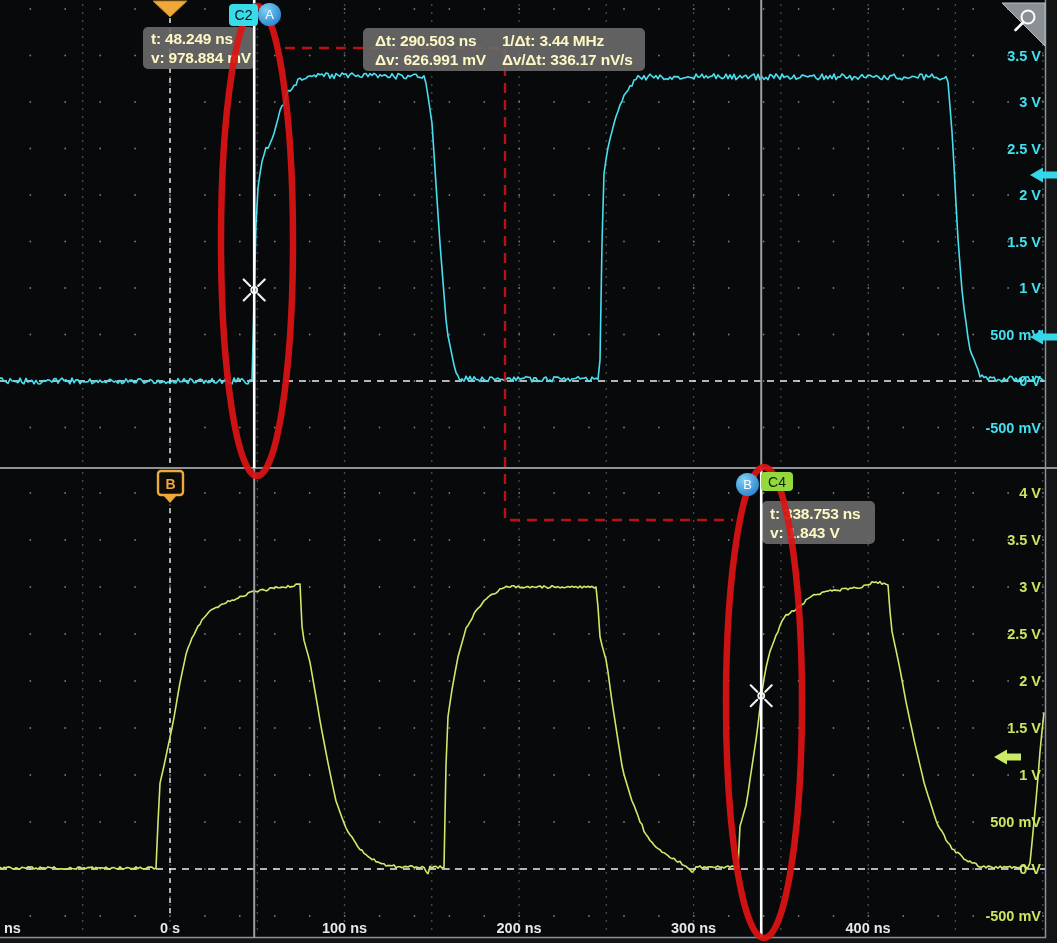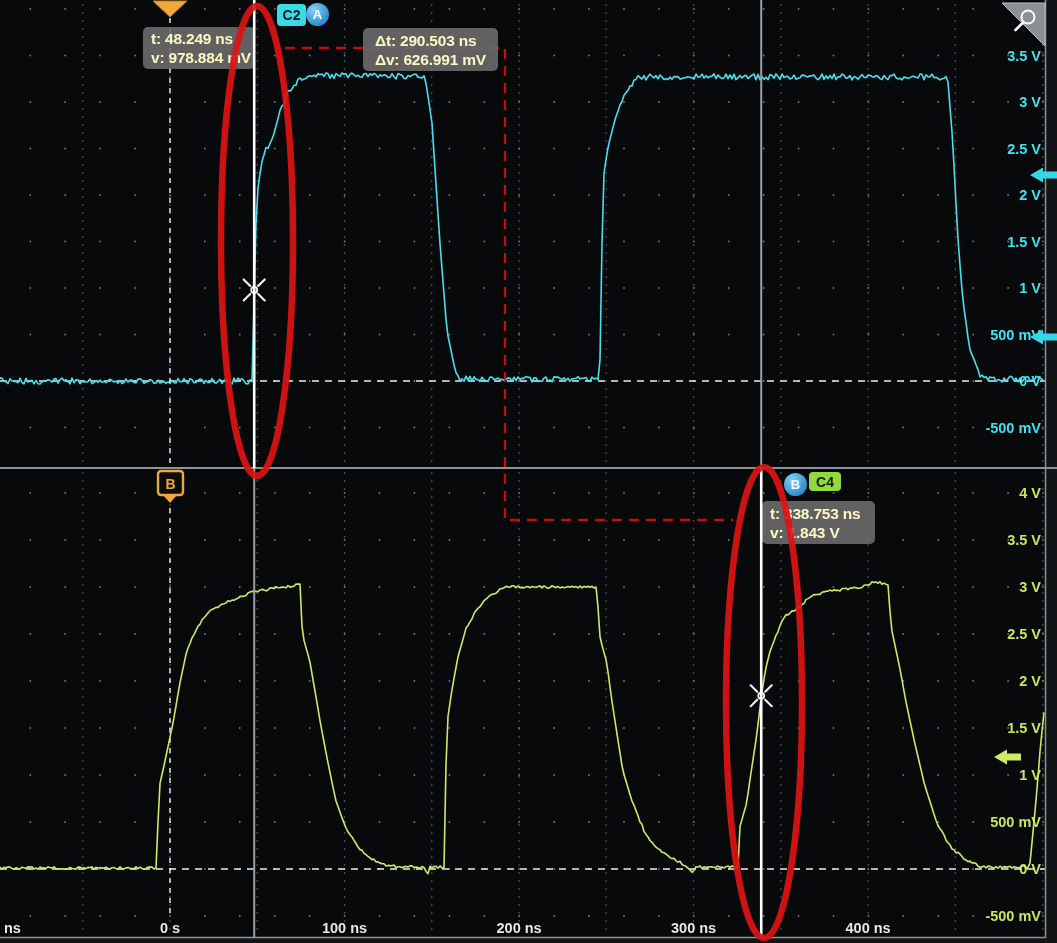--- a/index.html
+++ b/index.html
@@ -5,21 +5,21 @@
   html,body{margin:0;padding:0;background:#000;}
   .screen{position:relative;width:1057px;height:943px;background:#07090b;overflow:hidden;
           font-family:"Liberation Sans",sans-serif;}
   svg.layer{position:absolute;left:0;top:0;z-index:1;}
   #overlay-svg{z-index:5;}
   .tooltip{position:absolute;background:rgba(108,108,108,.9);border-radius:5px;color:#fef9c3;
            font-weight:700;font-size:15.5px;line-height:19px;padding:2px 8px;
            letter-spacing:-0.2px;white-space:nowrap;z-index:4;}
   #tt-delta{display:flex;gap:16px;padding:3px 12px;}
   .badge{position:absolute;z-index:6;display:flex;align-items:center;justify-content:center;
-         font-weight:700;box-sizing:border-box;margin-left:48px;}
+         font-weight:400;box-sizing:border-box;}
   #b-c2{left:229px;top:4px;width:29px;height:22px;border-radius:4px;background:#38dce8;
         color:#05161a;font-size:14px;}
   #b-a{left:258px;top:3px;width:23px;height:23px;border-radius:50%;
        background:radial-gradient(circle at 35% 30%,#7fd0f4,#1273c2);color:#fff;font-size:13px;}
   #b-b{left:736px;top:473px;width:23px;height:23px;border-radius:50%;
        background:radial-gradient(circle at 35% 30%,#7fd0f4,#1273c2);color:#fff;font-size:13px;}
   #b-c4{left:761px;top:472px;width:32px;height:19px;border-radius:4px;background:#93d93c;
         color:#10210a;font-size:14px;}
 </style>
 </head>
@@ -2069,20 +2069,24 @@
   <div class="tooltip" id="tt1" style="left:143px;top:27px;width:96px;">
     <div>t: 48.249 ns</div>
     <div>v: 978.884 mV</div>
   </div>
 
   <div class="tooltip" id="tt-delta" style="left:355px;top:28px;height:37px;margin-left:8px;">
     <div>
       <div>Δt: 290.503 ns</div>
       <div>Δv: 626.991 mV</div>
     </div>
+    <div>
+      <div>1/Δt:  3.44 MHz</div>
+      <div>Δv/Δt:  336.17 nV/s</div>
+    </div>
   </div>
 
   <div class="tooltip" id="tt2" style="left:762px;top:501px;width:97px;padding-top:3px;">
     <div>t: 338.753 ns</div>
     <div>v: 1.843 V</div>
   </div>
 
   <svg id="overlay-svg" class="layer" width="1057" height="943" viewBox="0 0 1057 943">
       <line x1="0" y1="468" x2="1057" y2="468" stroke="#8d9499" stroke-width="2"></line>
       <line x1="1045.5" y1="0" x2="1045.5" y2="938" stroke="#8d9499" stroke-width="1.5"></line>

